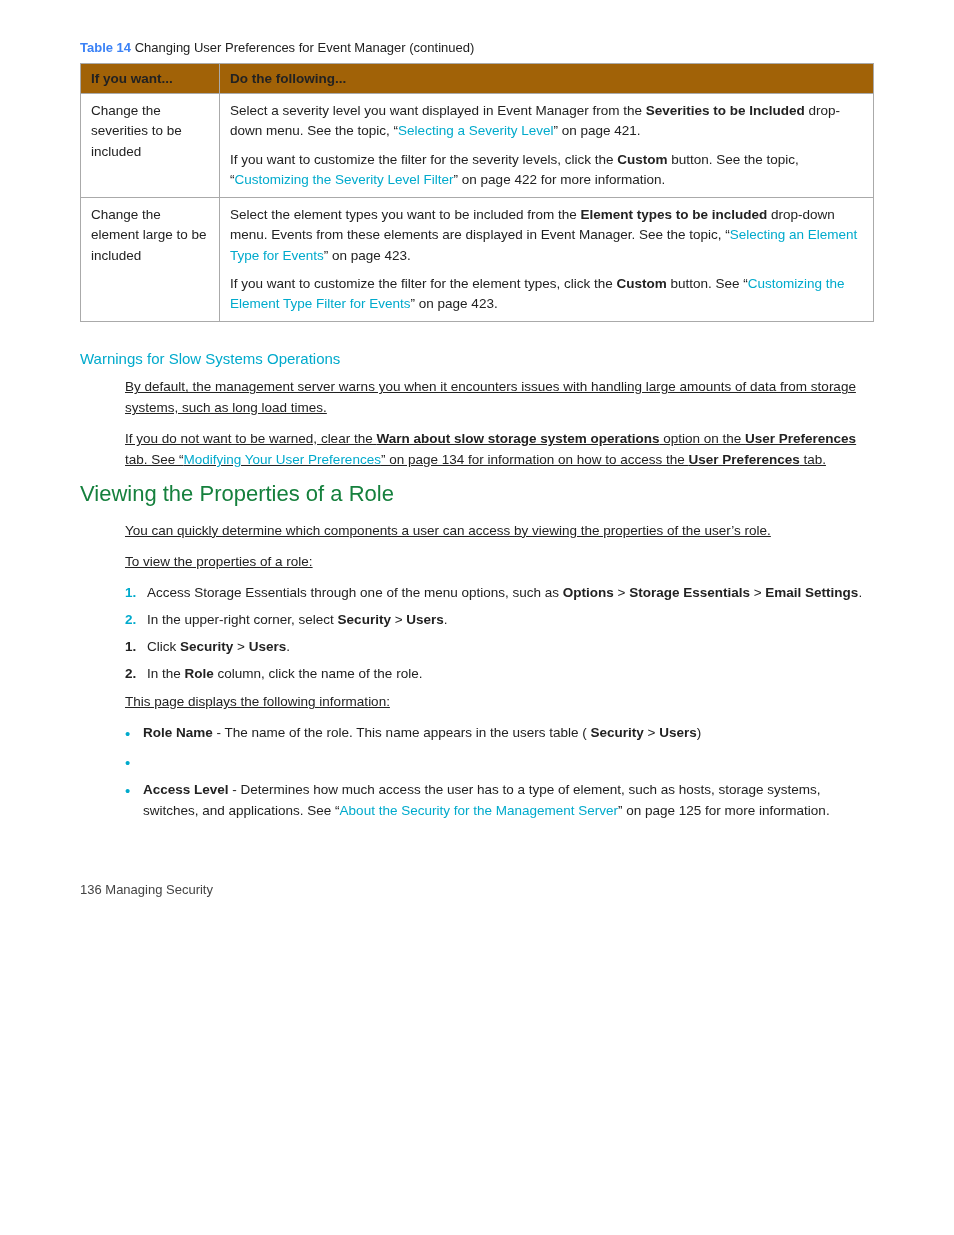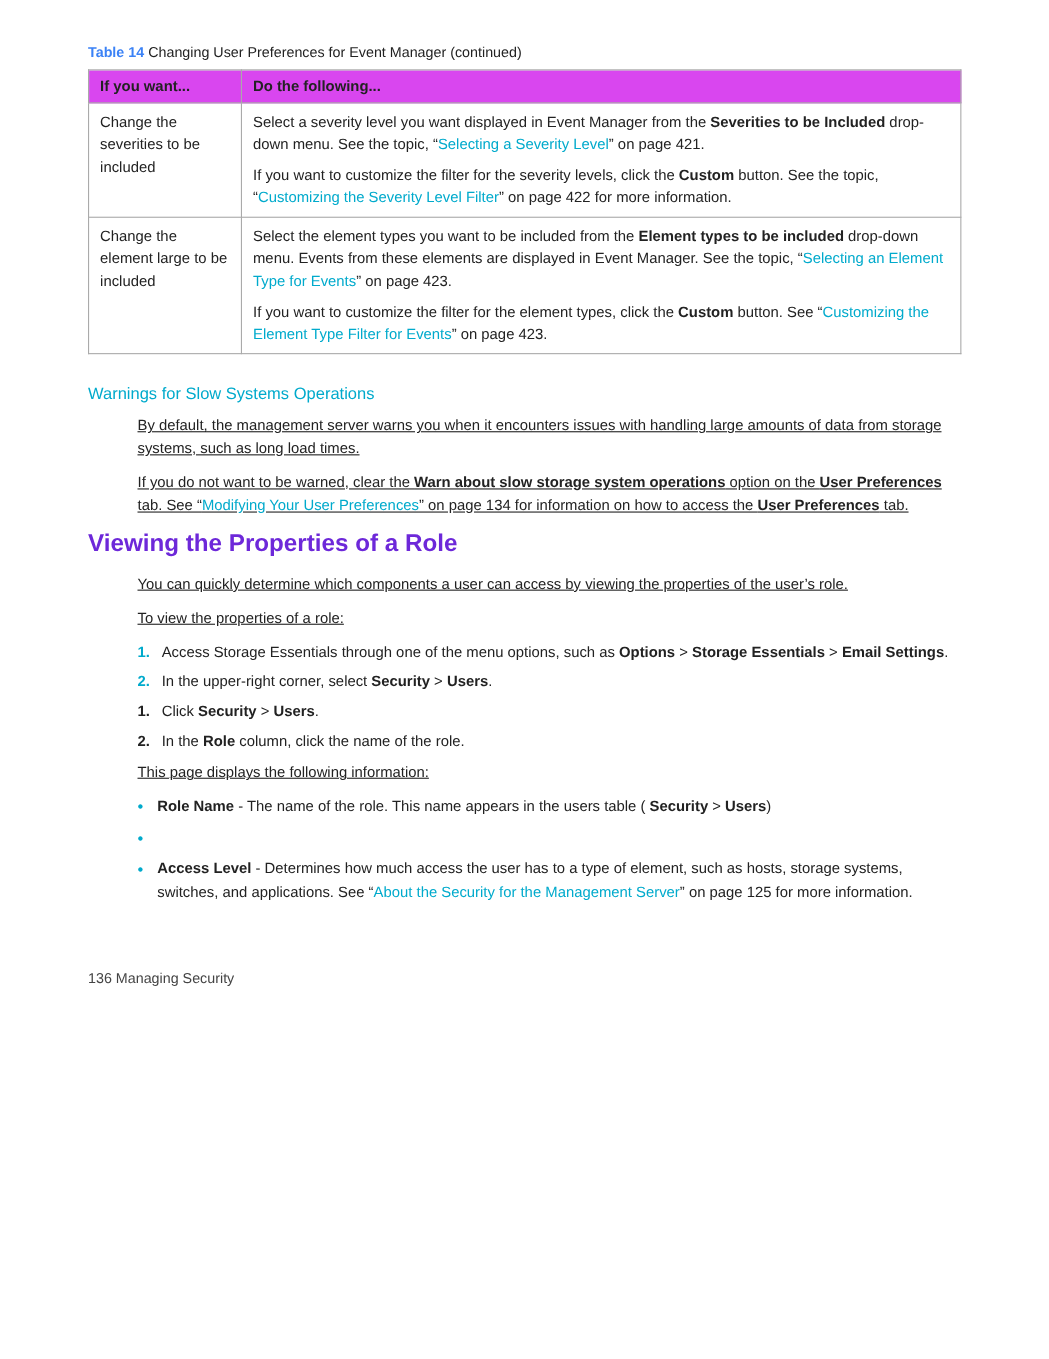--- a/index.html
+++ b/index.html
@@ -21,21 +21,21 @@
       color: #3b82f6;
       font-weight: bold;
     }
     table.main-table {
       width: 100%;
       border-collapse: collapse;
       border: 1px solid #aaa;
       margin-bottom: 28px;
     }
     table.main-table th {
-      background: #d946ef;
+      background: #a16207;
       border: 1px solid #aaa;
       padding: 7px 10px;
       text-align: left;
       font-size: 13.5px;
       font-weight: bold;
     }
     table.main-table td {
       border: 1px solid #aaa;
       padding: 7px 10px;
       vertical-align: top;
@@ -50,23 +50,23 @@
       text-decoration: none;
     }
     .section-heading {
       color: #00aacc;
       font-size: 15px;
       font-weight: normal;
       margin-bottom: 10px;
       margin-top: 4px;
     }
     .big-heading {
-      color: #6d28d9;
+      color: #15803d;
       font-size: 22px;
-      font-weight: bold;
+      font-weight: normal;
       margin-bottom: 14px;
       margin-top: 2px;
     }
     .body-text {
       color: #222;
       font-size: 13.5px;
       line-height: 1.55;
       margin-left: 45px;
       margin-bottom: 10px;
       text-decoration: underline;

